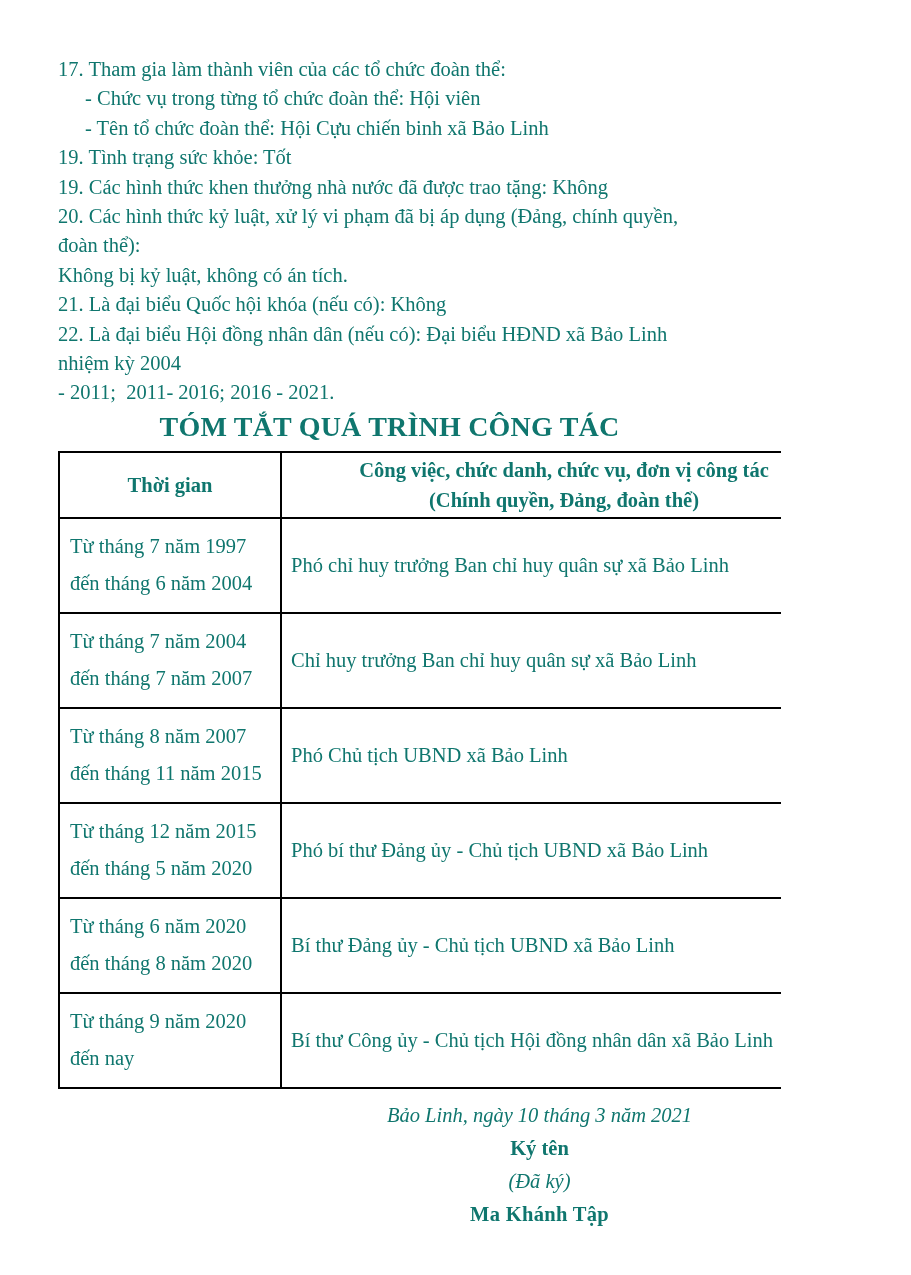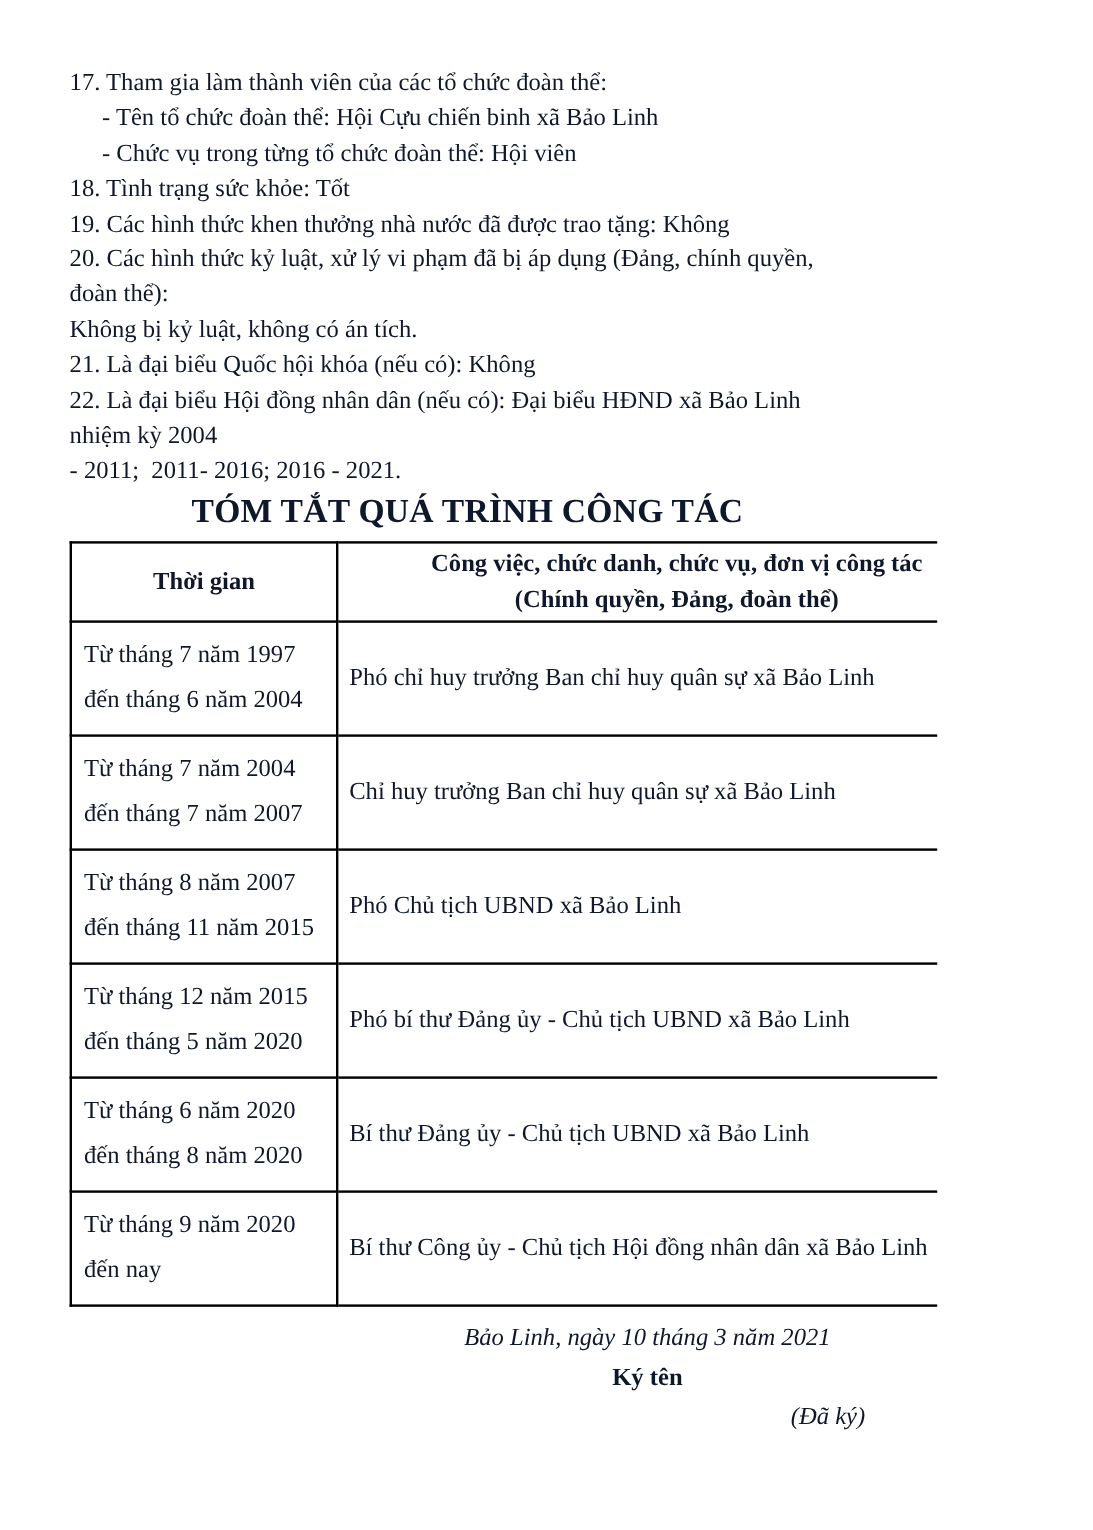--- a/index.html
+++ b/index.html
@@ -2,21 +2,21 @@
 <html><head>
 <meta charset="utf-8">
 <style>
   * { box-sizing: border-box; }
   html, body { margin: 0; padding: 0; background: #ffffff; }
   .page {
     position: relative;
     width: 781px;
     height: 1275px;
     background: #ffffff;
-    color: #0f172a;
+    color: #0f766e;
     font-family: "Liberation Serif", "DejaVu Serif", serif;
     font-size: 20.5px;
     padding: 55px 60px 0 58px;
     overflow: hidden;
   }
   .body-lines { width: 100%; }
   .line {
     line-height: 29.4px;
     white-space: pre-wrap;
   }
@@ -62,33 +62,33 @@
     line-height: 26px;
   }
   .signature {
     margin-top: 10px;
     padding-left: 300px;
     text-align: center;
   }
   .sig-line { line-height: 33px; }
   .sig-date { font-style: italic; }
   .sig-label { font-weight: bold; }
-  .sig-note { font-style: italic; text-align: right; }
+  .sig-note { font-style: italic; }
   .sig-name { font-weight: bold; letter-spacing: 0.3px; }
 </style>
 </head>
 <body>
 
 <div class="page">
 
   <div class="body-lines">
     <div class="line">17. Tham gia làm thành viên của các tổ chức đoàn thể:</div>
+    <div class="line indent">- Chức vụ trong từng tổ chức đoàn thể: Hội viên</div>
     <div class="line indent">- Tên tổ chức đoàn thể: Hội Cựu chiến binh xã Bảo Linh</div>
-    <div class="line indent">- Chức vụ trong từng tổ chức đoàn thể: Hội viên</div>
-    <div class="line">18. Tình trạng sức khỏe: Tốt</div>
+    <div class="line">19. Tình trạng sức khỏe: Tốt</div>
     <div class="line">19. Các hình thức khen thưởng nhà nước đã được trao tặng: Không</div>
     <div class="line">20. Các hình thức kỷ luật, xử lý vi phạm đã bị áp dụng (Đảng, chính quyền, đoàn thể):</div>
     <div class="line">Không bị kỷ luật, không có án tích.</div>
     <div class="line">21. Là đại biểu Quốc hội khóa (nếu có): Không</div>
     <div class="line">22. Là đại biểu Hội đồng nhân dân (nếu có): Đại biểu HĐND xã Bảo Linh nhiệm kỳ 2004</div>
     <div class="line">- 2011;  2011- 2016; 2016 - 2021.</div>
   </div>
 
   <div class="table-title">TÓM TẮT QUÁ TRÌNH CÔNG TÁC</div>
 
@@ -145,15 +145,16 @@
         </td>
         <td class="cell-job">Bí thư Công ủy - Chủ tịch Hội đồng nhân dân xã Bảo Linh</td>
       </tr>
     </tbody>
   </table>
 
   <div class="signature">
     <div class="sig-line sig-date">Bảo Linh, ngày 10 tháng 3 năm 2021</div>
     <div class="sig-line sig-label">Ký tên</div>
     <div class="sig-line sig-note">(Đã ký)</div>
+    <div class="sig-line sig-name">Ma Khánh Tập</div>
   </div>
 
 </div>
 
 </body></html>

